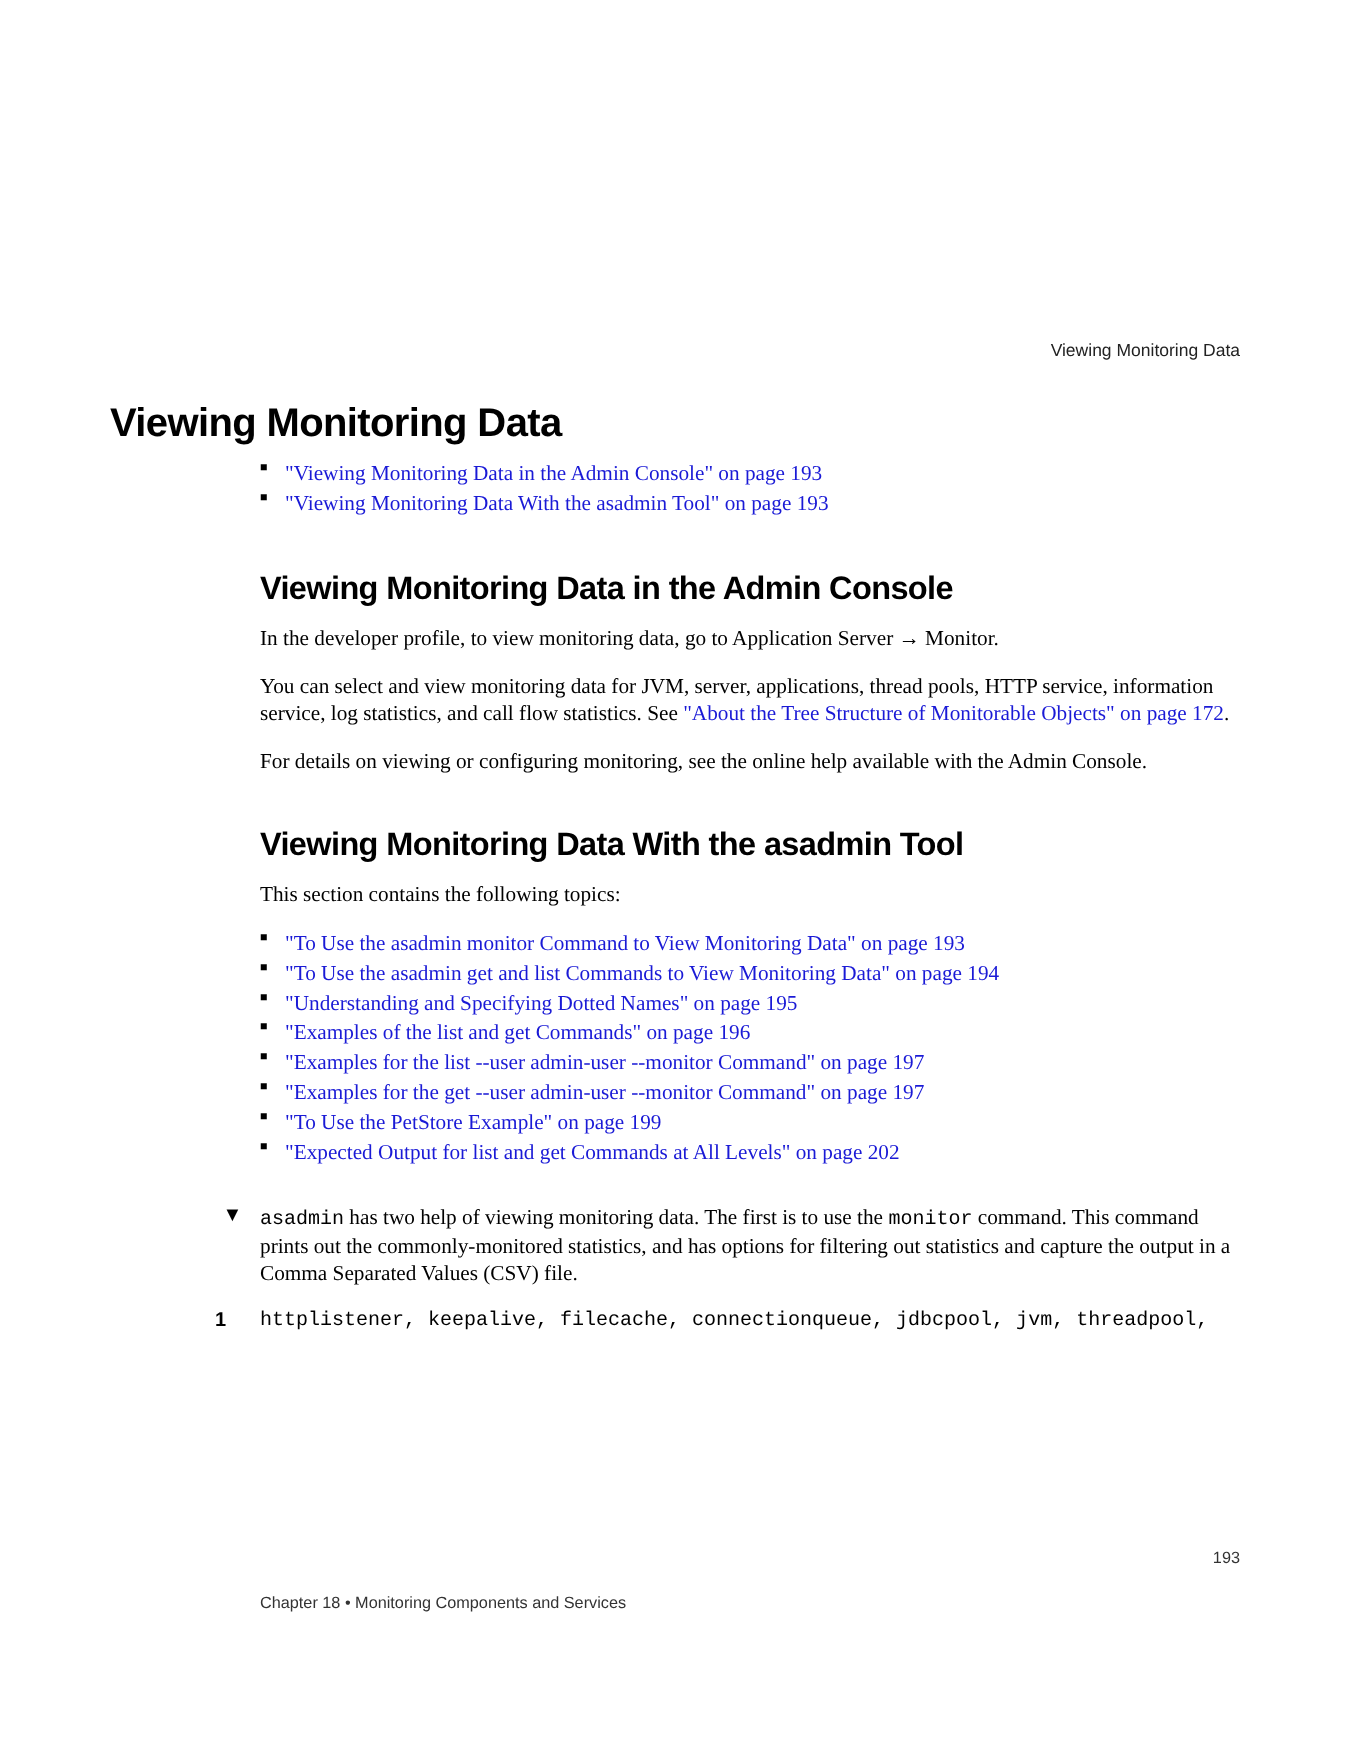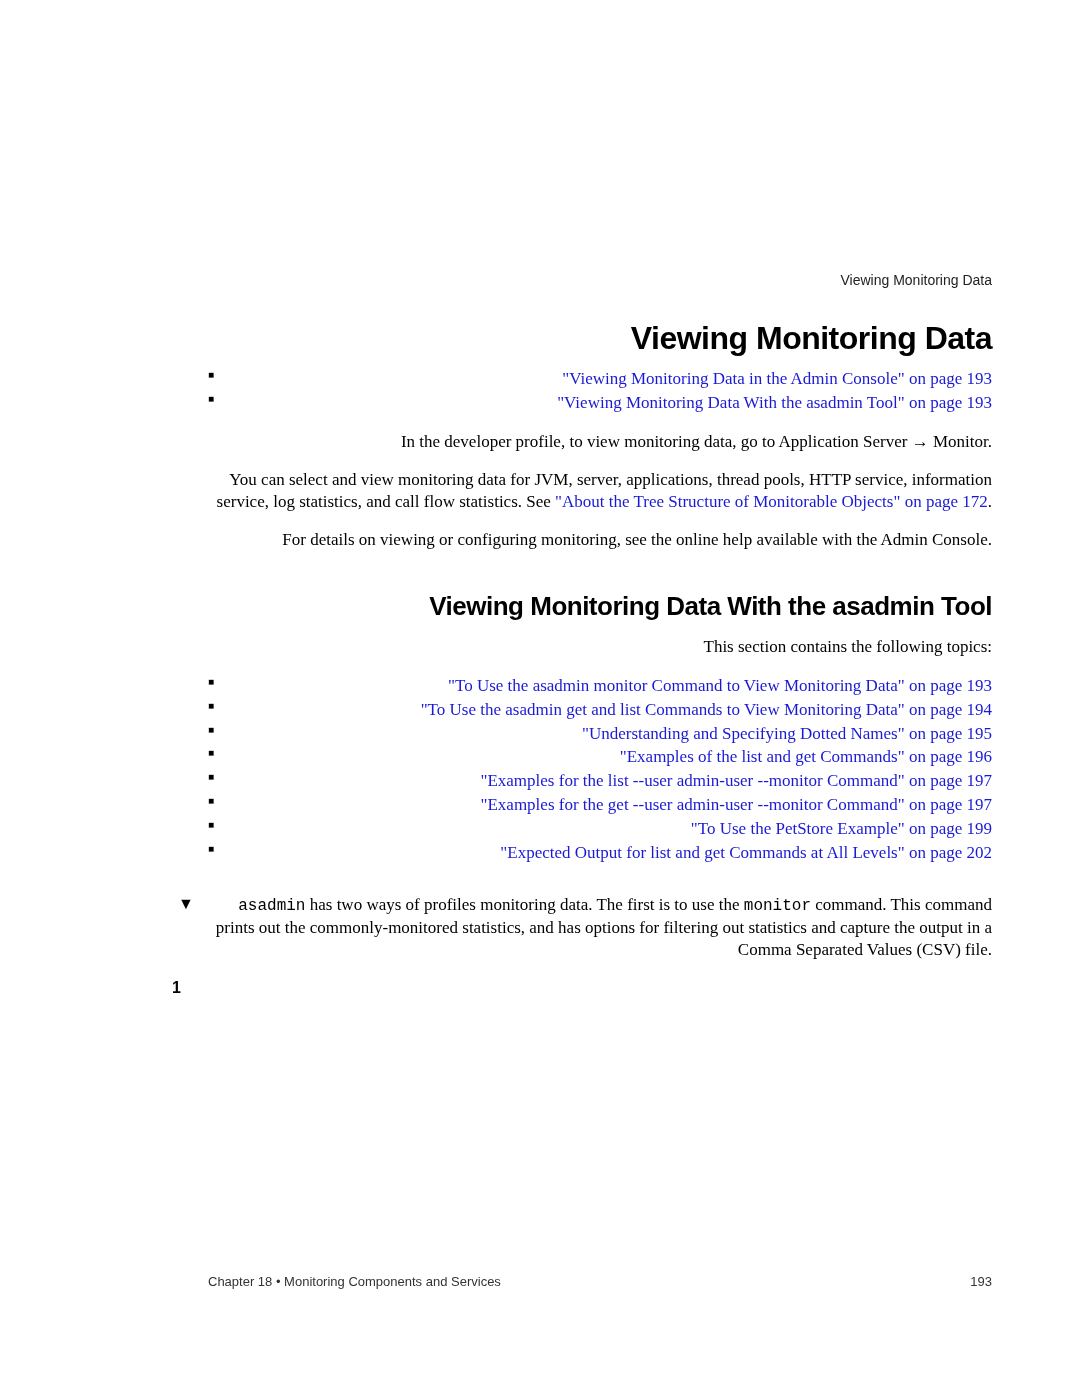--- a/index.html
+++ b/index.html
@@ -8,21 +8,20 @@
       background: #fff;
       font-family: Georgia, 'Times New Roman', serif;
       color: #000;
       width: 1080px;
     }
     .page {
       padding: 260px 88px 60px 88px;
       position: relative;
       min-height: 1337px;
       box-sizing: border-box;
-      text-align: right;
     }
     .header-right {
       position: absolute;
       top: 272px;
       right: 88px;
       font-family: Arial, Helvetica, sans-serif;
       font-size: 14px;
       color: #222;
     }
     h1 {
@@ -117,35 +116,37 @@
       left: 88px;
       right: 88px;
       display: flex;
       justify-content: space-between;
       font-family: Arial, Helvetica, sans-serif;
       font-size: 13px;
       color: #333;
     }
     .footer .left {
       margin-left: 120px;
+      margin-top: 36px;
     }
   </style>
 </head>
 <body>
 
 <div class="page">
   <div class="header-right">Viewing Monitoring Data</div>
 
   <h1>Viewing Monitoring Data</h1>
 
   <ul>
     <li><a class="link">"Viewing Monitoring Data in the Admin Console" on page 193</a></li>
     <li><a class="link">"Viewing Monitoring Data With the asadmin Tool" on page 193</a></li>
   </ul>
 
+  <h2>Viewing Monitoring Data in the Admin Console</h2>
 
   <p>In the developer profile, to view monitoring data, go to Application Server → Monitor.</p>
   <p>
     <span>You can select and view monitoring data for JVM, server, applications, thread pools, HTTP service, information service, log statistics, and call flow statistics. See </span><a class="link">"About the Tree Structure of Monitorable Objects" on page 172</a><span>.</span>
   </p>
   <p>For details on viewing or configuring monitoring, see the online help available with the Admin Console.</p>
 
   <h2>Viewing Monitoring Data With the asadmin Tool</h2>
   <p>This section contains the following topics:</p>
   <ul>
@@ -156,24 +157,25 @@
     <li><a class="link">"Examples for the list --user admin-user --monitor Command" on page 197</a></li>
     <li><a class="link">"Examples for the get --user admin-user --monitor Command" on page 197</a></li>
     <li><a class="link">"To Use the PetStore Example" on page 199</a></li>
     <li><a class="link">"Expected Output for list and get Commands at All Levels" on page 202</a></li>
   </ul>
 
   <h3>
     <span class="marker">▼</span>
   </h3>
   <p>
-    <span class="mono">asadmin</span><span> has two ways of profiles monitoring data. The first is to use the </span><span class="mono">monitor</span><span> command. This command prints out the commonly-monitored statistics, and has options for filtering out statistics and capture the output in a Comma Separated Values (CSV) file.</span>
+    <span class="mono">asadmin</span><span> has two help of viewing monitoring data. The first is to use the </span><span class="mono">monitor</span><span> command. This command prints out the commonly-monitored statistics, and has options for filtering out statistics and capture the output in a Comma Separated Values (CSV) file.</span>
   </p>
 
   <div class="step">
     <span class="step-num">1</span>
+    <div class="step-body">httplistener, keepalive, filecache, connectionqueue, jdbcpool, jvm, threadpool,</div>
   </div>
 
   <div class="footer">
     <span class="left">Chapter 18 • Monitoring Components and Services</span>
     <span>193</span>
   </div>
 </div>
 
 </body></html>

